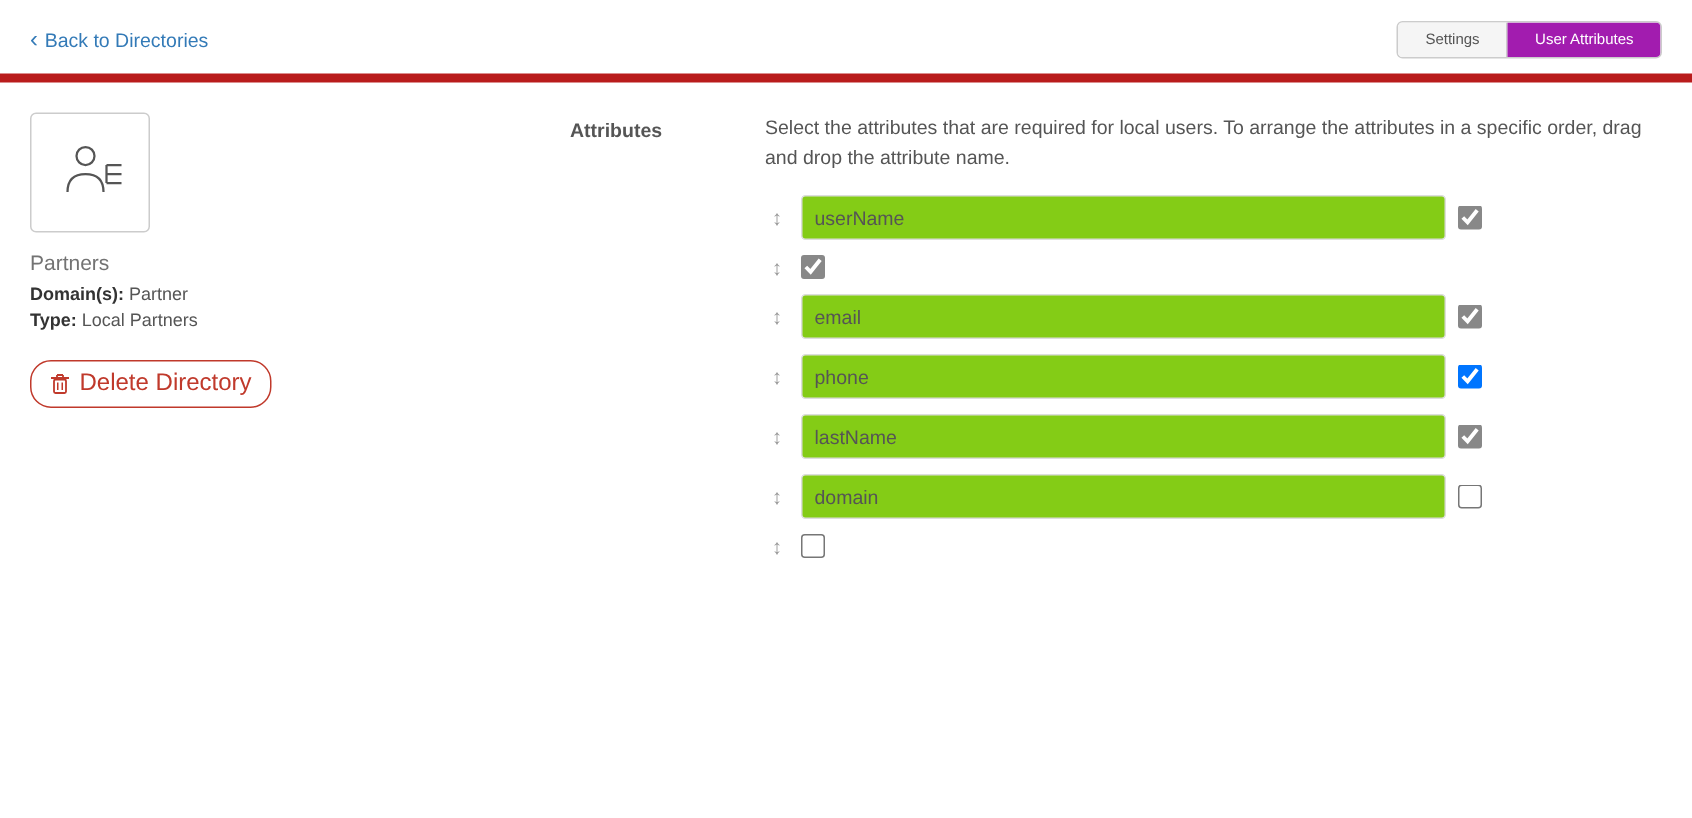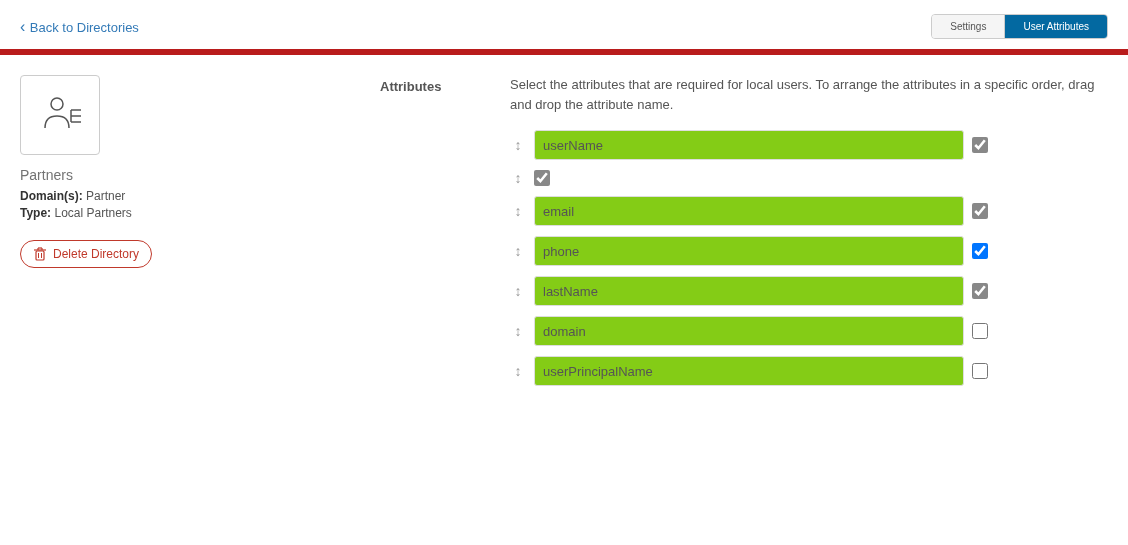--- a/index.html
+++ b/index.html
@@ -43,21 +43,21 @@
       padding: 6px 18px;
       background: #f5f5f5;
       border: none;
       border-right: 1px solid #ccc;
       cursor: pointer;
       font-size: 10px;
       color: #555;
     }
     .tab-btn:last-child { border-right: none; }
     .tab-btn.active {
-      background: #0369a1;
+      background: #a21caf;
       color: #fff;
     }
 
     
     .main {
       display: flex;
       padding: 20px;
       gap: 0;
     }
 
@@ -93,21 +93,21 @@
       display: flex;
       align-items: center;
       gap: 6px;
       margin-top: 20px;
       padding: 6px 12px;
       border: 1px solid #c0392b;
       background: #fff;
       color: #c0392b;
       border-radius: 14px;
       cursor: pointer;
-      font-size: 12px;
+      font-size: 16px;
     }
 
     
     .content {
       flex: 1;
       padding-left: 160px;
     }
     .attributes-section {
       display: flex;
       gap: 30px;
@@ -253,20 +253,19 @@
               <div class="attr-field">lastName</div>
               <input type="checkbox" class="attr-checkbox" checked="" style="accent-color: rgb(136, 136, 136);">
             </div>
             <div class="attr-row">
               <span class="drag-handle">↕</span>
               <div class="attr-field">domain</div>
               <input type="checkbox" class="attr-checkbox" style="">
             </div>
             <div class="attr-row">
               <span class="drag-handle">↕</span>
-              <div class="attr-field">userPrincipalName</div>
               <input type="checkbox" class="attr-checkbox" style="">
             </div>
           </div>
       </div>
     </div>
   </div>
 </div>
 
 </body></html>

